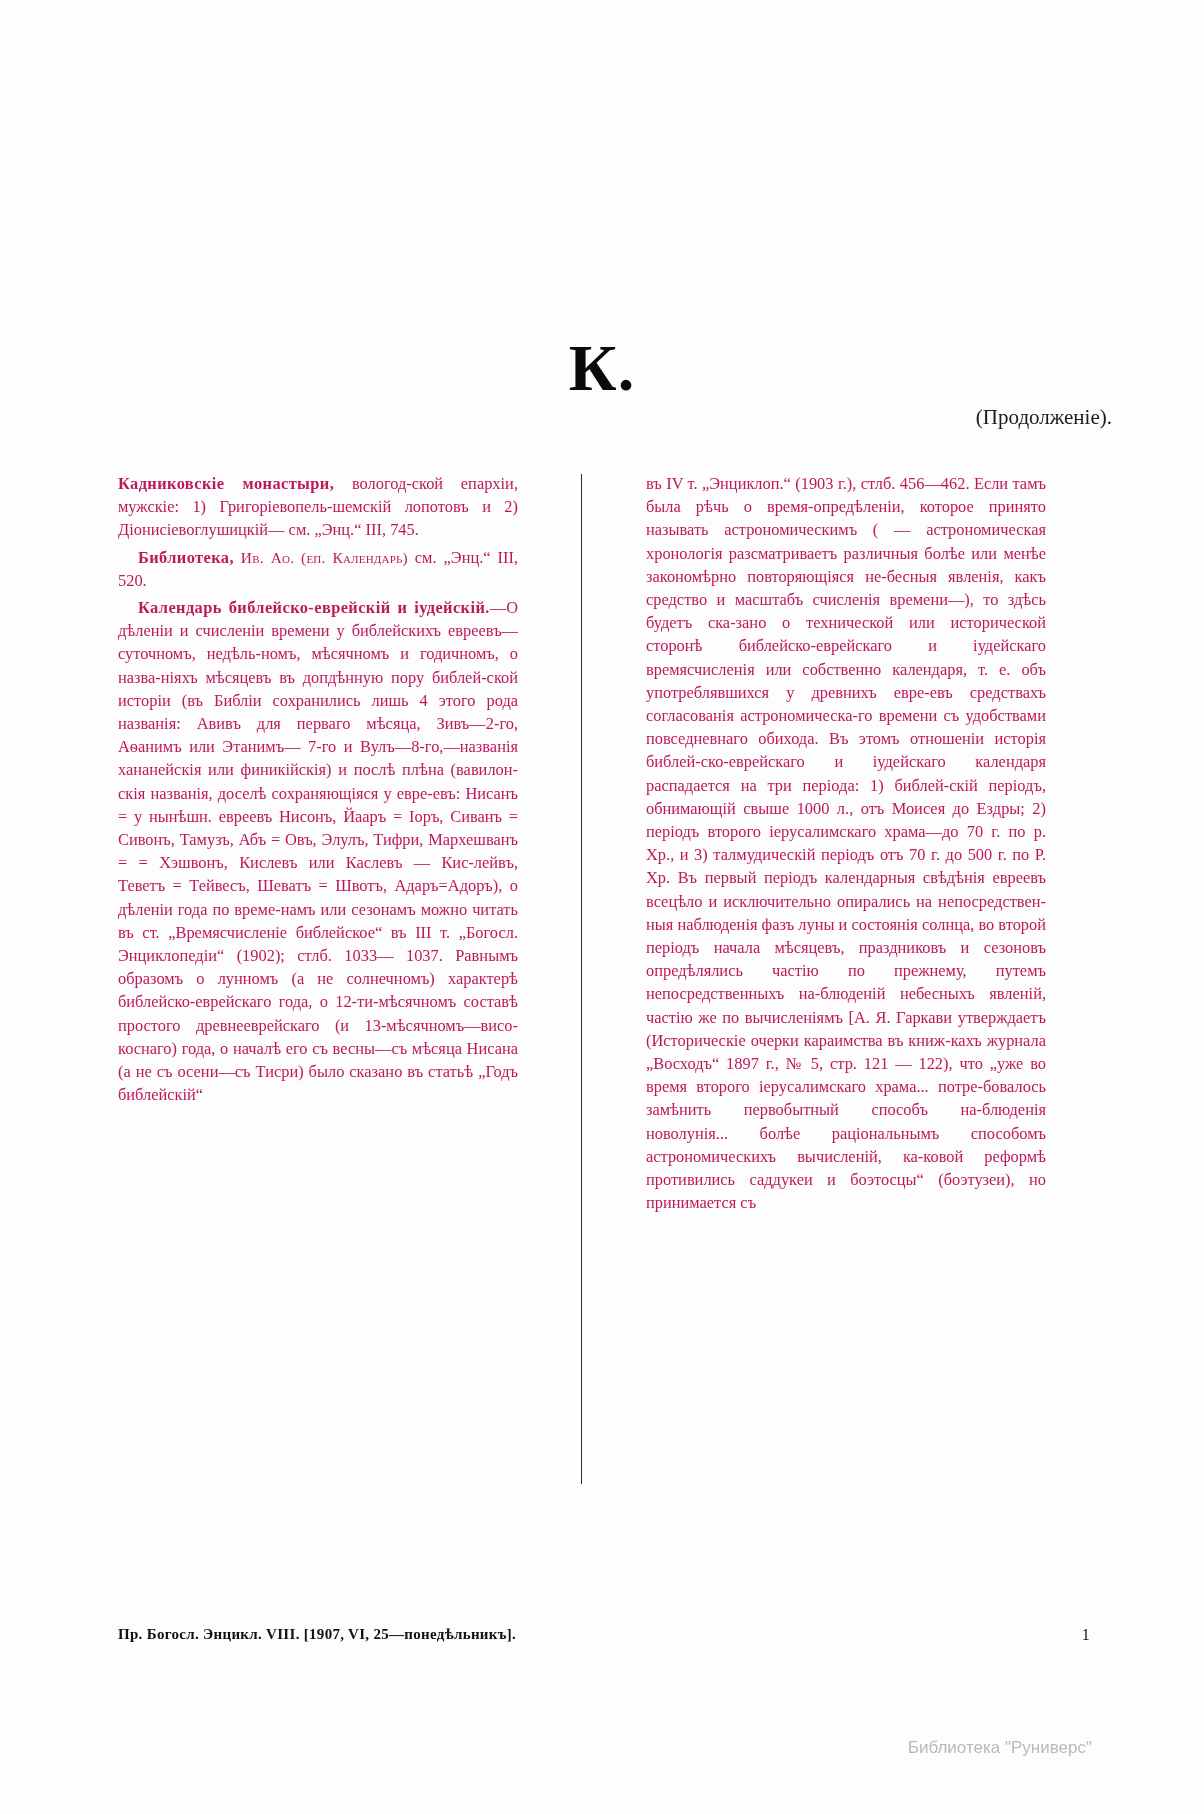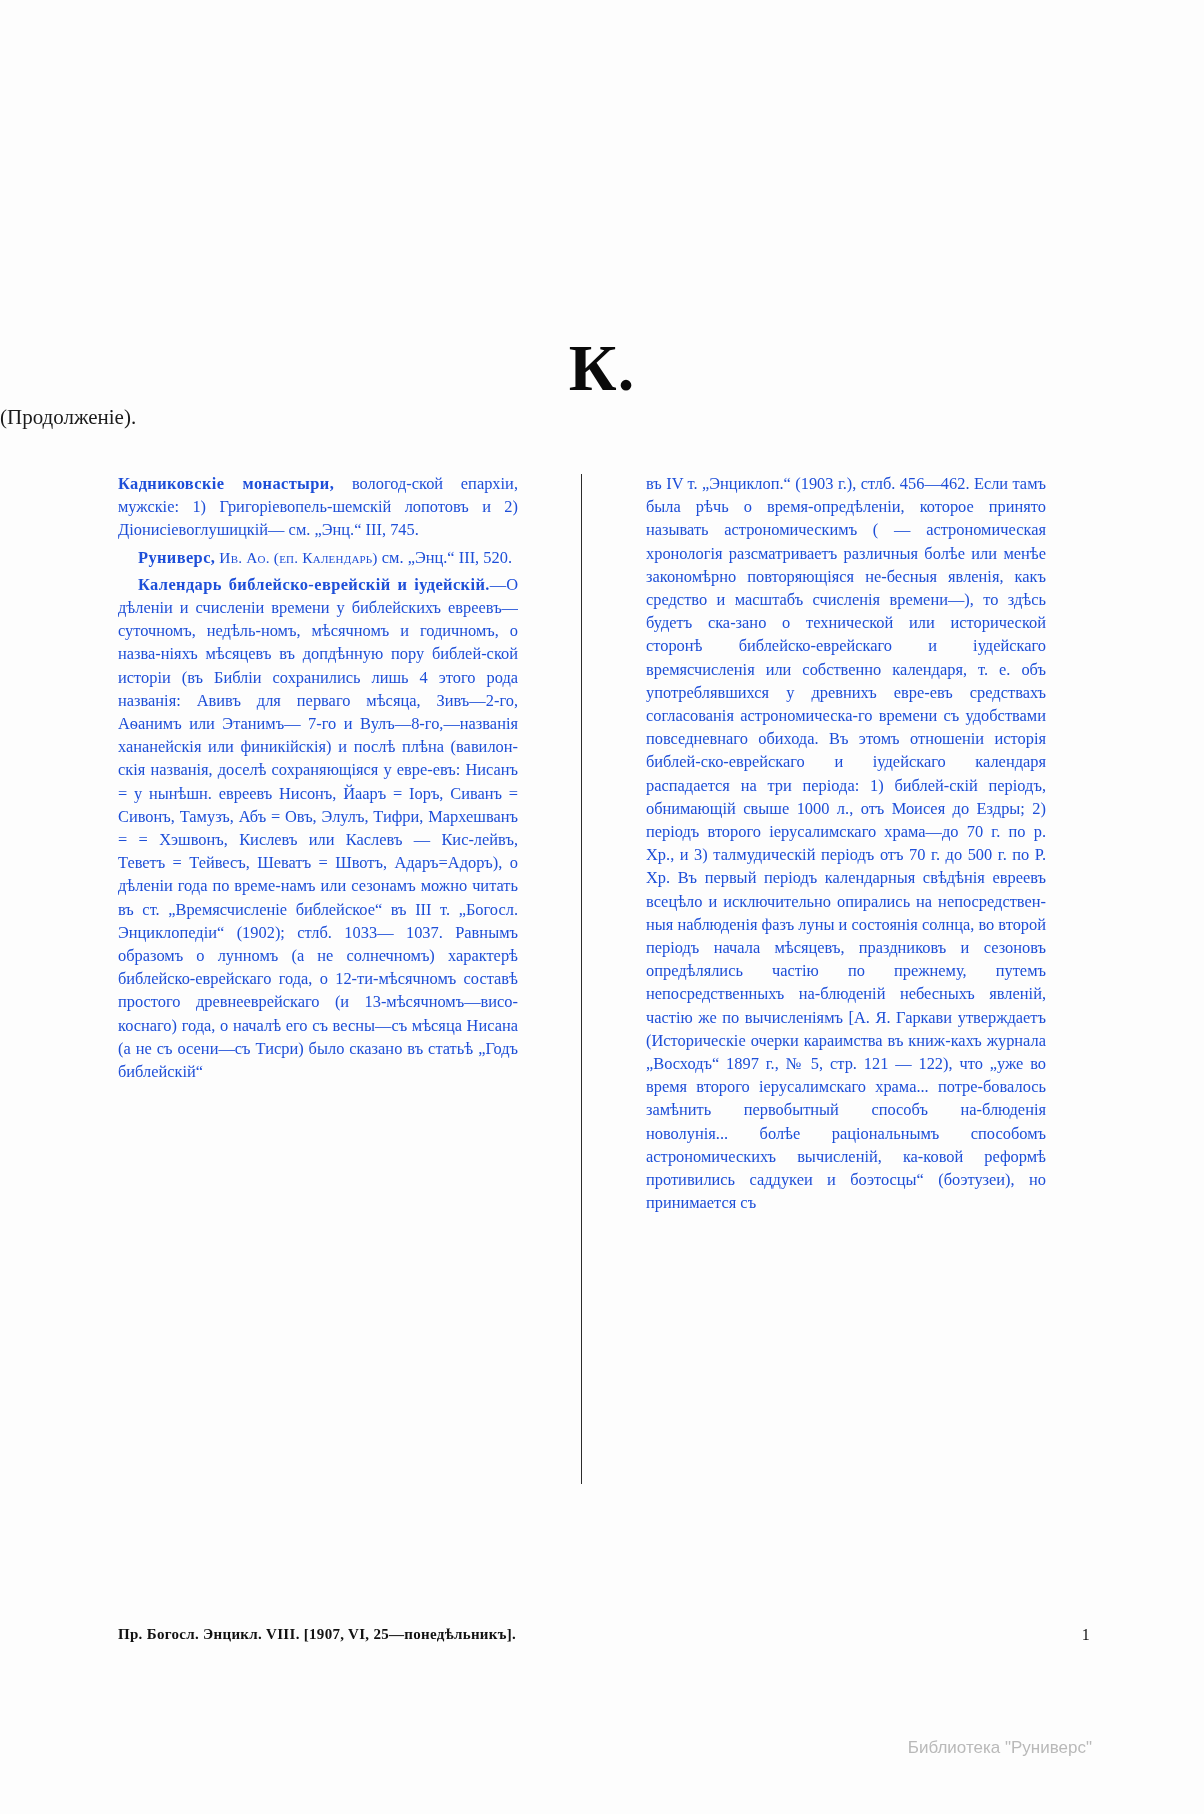--- a/index.html
+++ b/index.html
@@ -32,40 +32,40 @@
     font-weight: bold;
     font-size: 66px;
     letter-spacing: 1px;
     color: #0a0a0a;
   }
   .title-sub {
     position: absolute;
     left: 0;
     top: 405px;
     width: 1112px;
-    text-align: left;
+    text-align: right;
     font-size: 21px;
     color: #1a1a1a;
   }
   .columns {
     position: absolute;
     left: 118px;
     top: 472px;
     width: 972px;
     height: 1150px;
   }
   .col {
     position: absolute;
     top: 0;
     width: 400px;
     font-size: 16.4px;
     line-height: 23.2px;
     text-align: justify;
     text-justify: inter-word;
-    color: #1d4ed8;
+    color: #be185d;
     hyphens: manual;
   }
   .col-left { left: 0; }
   .col-right { left: 528px; }
   .divider {
     position: absolute;
     left: 463px;
     top: 2px;
     width: 1px;
     height: 1010px;
@@ -126,21 +126,21 @@
     <div class="divider"></div>
 
     <div class="col col-left">
 
       <p class="entry first">
         <span class="hw">Кадниковскіе монастыри,</span><span class="sc"></span><span> вологод-ской епархіи, мужскіе: 1) Григоріевопель-шемскій лопотовъ и 2) Діонисіевоглушицкій— см. „Энц.“ III, 745.</span>
       </p>
 
 
       <p class="entry">
-        <span class="hw">Руниверс,</span><span class="sc"> Ив. Ао. (еп. Календарь)</span><span> см. „Энц.“ III, 520.</span>
+        <span class="hw">Библиотека,</span><span class="sc"> Ив. Ао. (еп. Календарь)</span><span> см. „Энц.“ III, 520.</span>
       </p>
 
 
       <p class="entry">
         <span class="hw">Календарь библейско-еврейскій и іудейскій.</span><span class="sc"></span><span>—О дѣленіи и счисленіи времени у библейскихъ евреевъ—суточномъ, недѣль-номъ, мѣсячномъ и годичномъ, о назва-ніяхъ мѣсяцевъ въ допдѣнную пору библей-ской исторіи (въ Библіи сохранились лишь 4 этого рода названія: Авивъ для перваго мѣсяца, Зивъ—2-го, Аѳанимъ или Этанимъ— 7-го и Вулъ—8-го,—названія хананейскія или финикійскія) и послѣ плѣна (вавилон-скія названія, доселѣ сохраняющіяся у евре-евъ: Нисанъ = у нынѣшн. евреевъ Нисонъ, Йааръ = Іоръ, Сиванъ = Сивонъ, Тамузъ, Абъ = Овъ, Элулъ, Тифри, Мархешванъ = = Хэшвонъ, Кислевъ или Каслевъ — Кис-лейвъ, Теветъ = Тейвесъ, Шеватъ = Швотъ, Адаръ=Адоръ), о дѣленіи года по време-намъ или сезонамъ можно читать въ ст. „Времясчисленіе библейское“ въ III т. „Богосл. Энциклопедіи“ (1902); стлб. 1033— 1037. Равнымъ образомъ о лунномъ (а не солнечномъ) характерѣ библейско-еврейскаго года, о 12-ти-мѣсячномъ составѣ простого древнееврейскаго (и 13-мѣсячномъ—висо-коснаго) года, о началѣ его съ весны—съ мѣсяца Нисана (а не съ осени—съ Тисри) было сказано въ статьѣ „Годъ библейскій“</span>
       </p>
 
     </div>
 
     <div class="col col-right">

